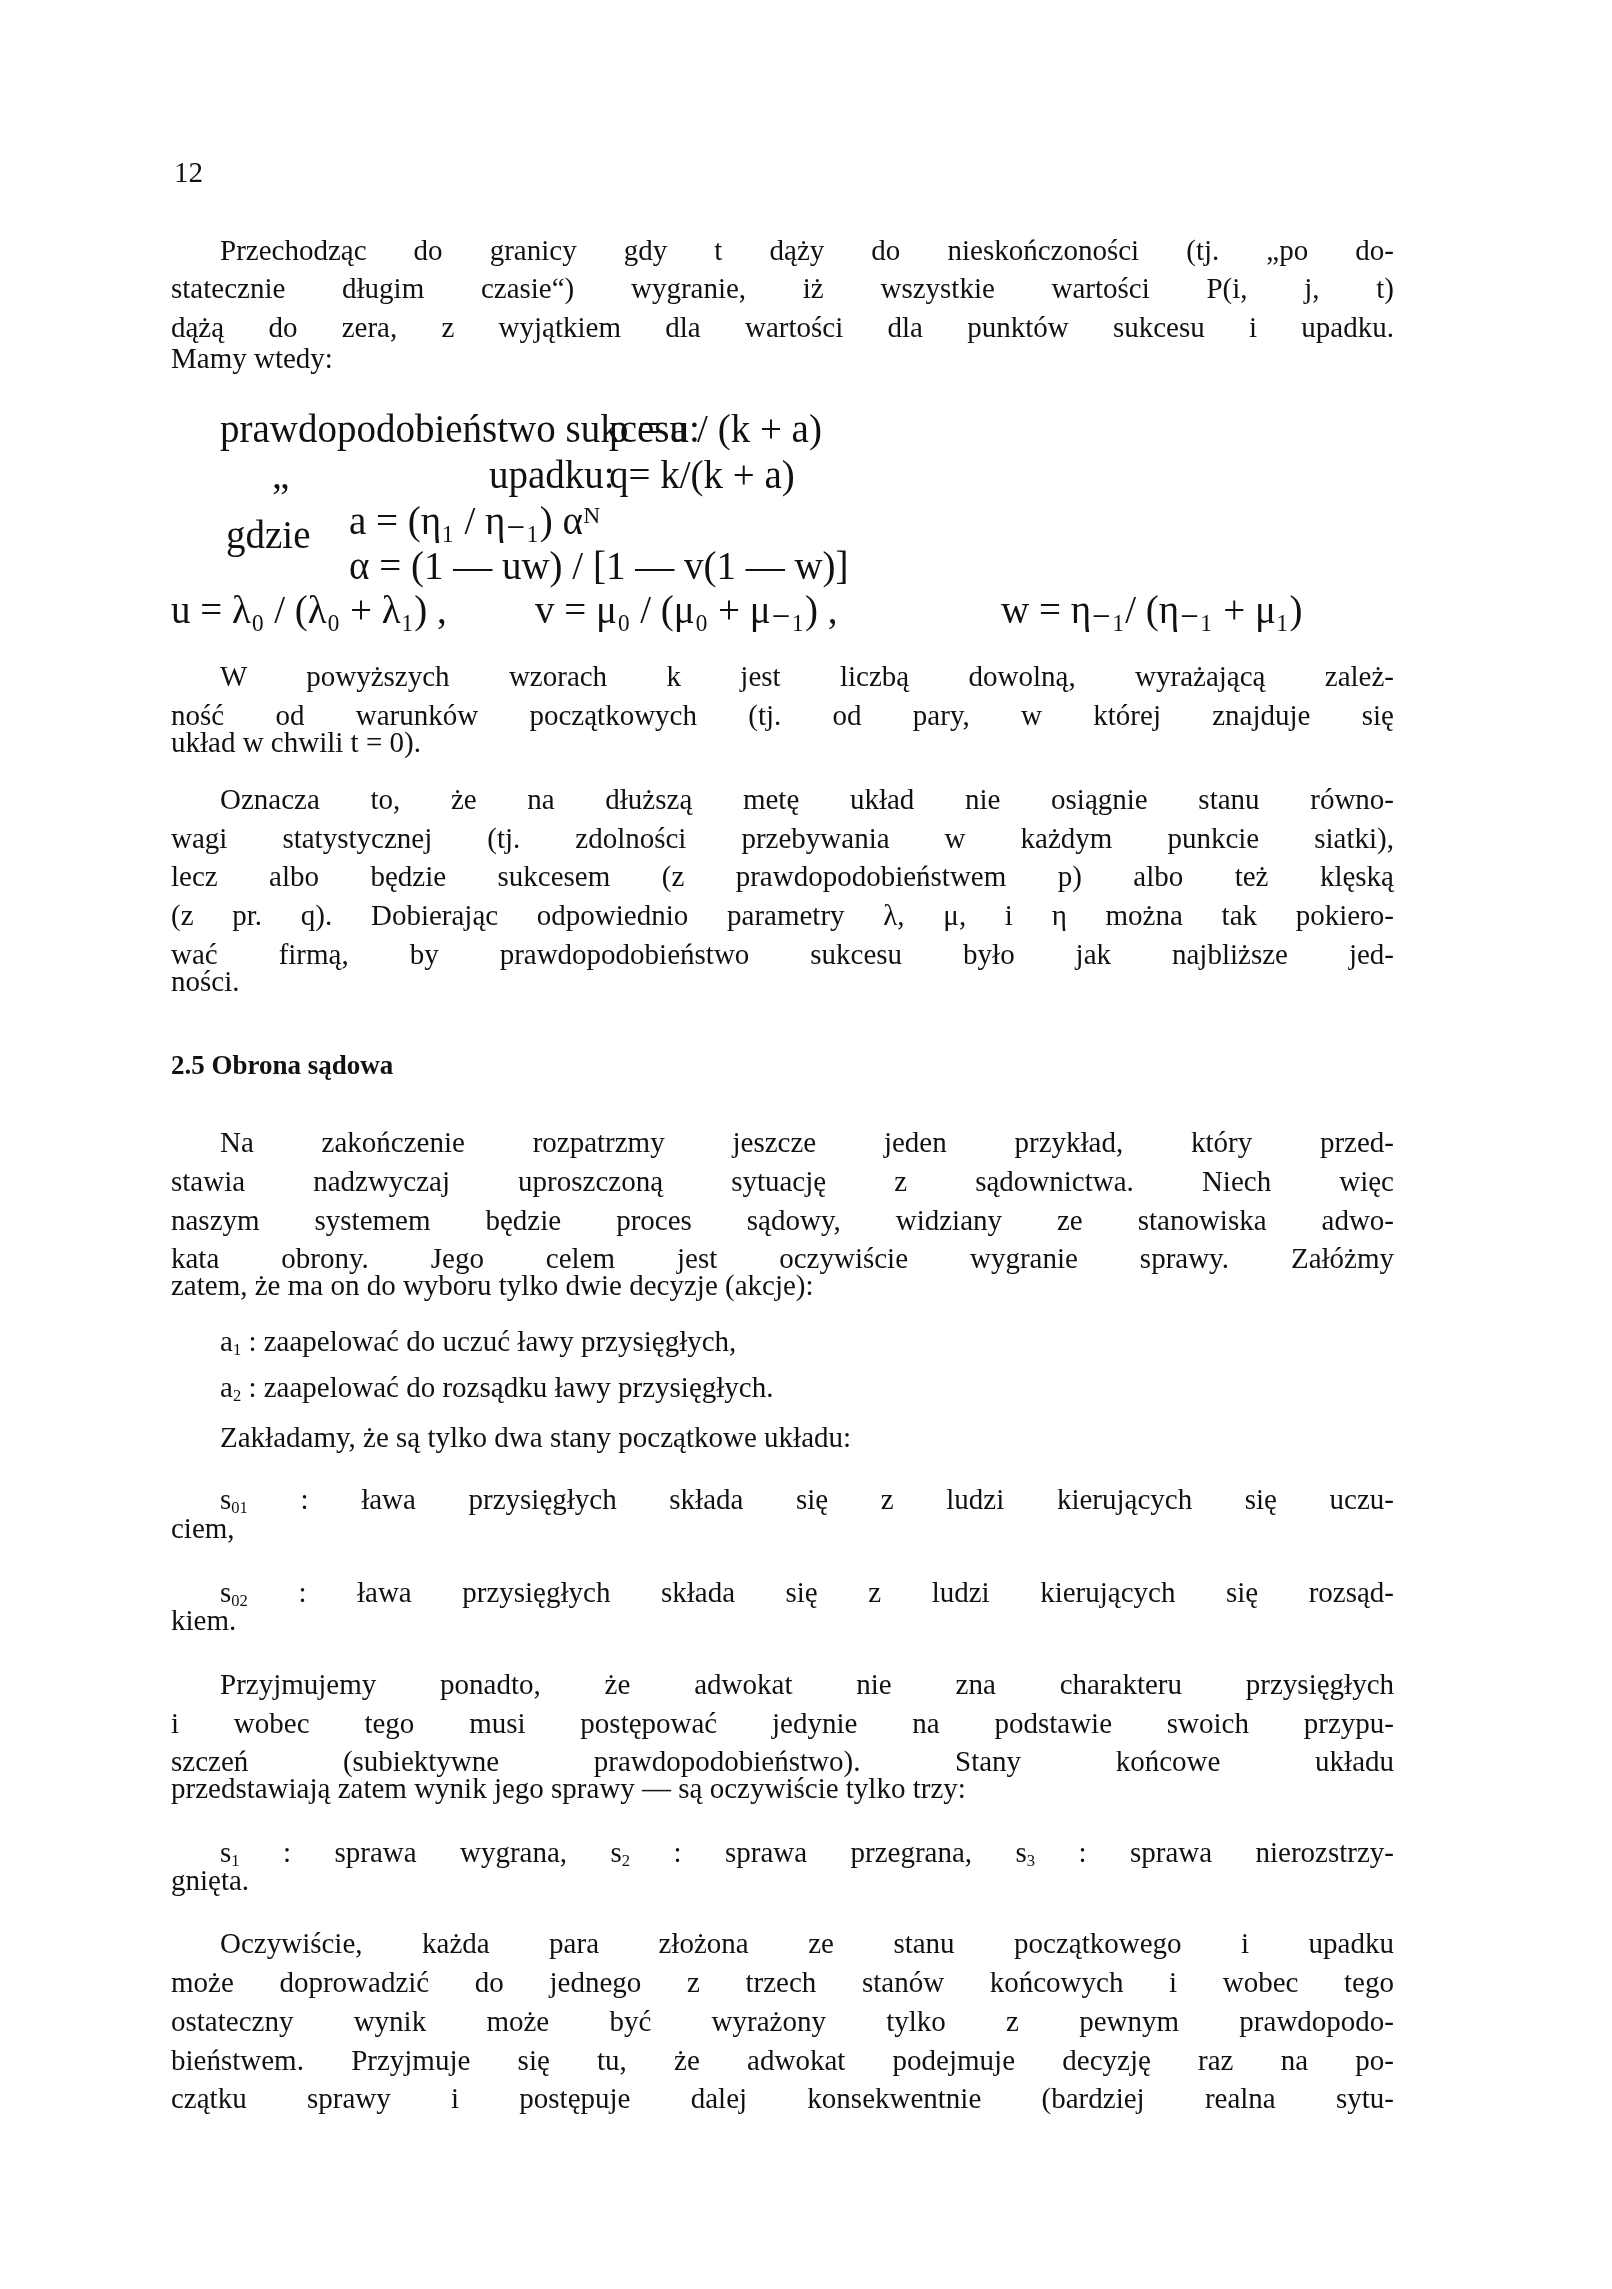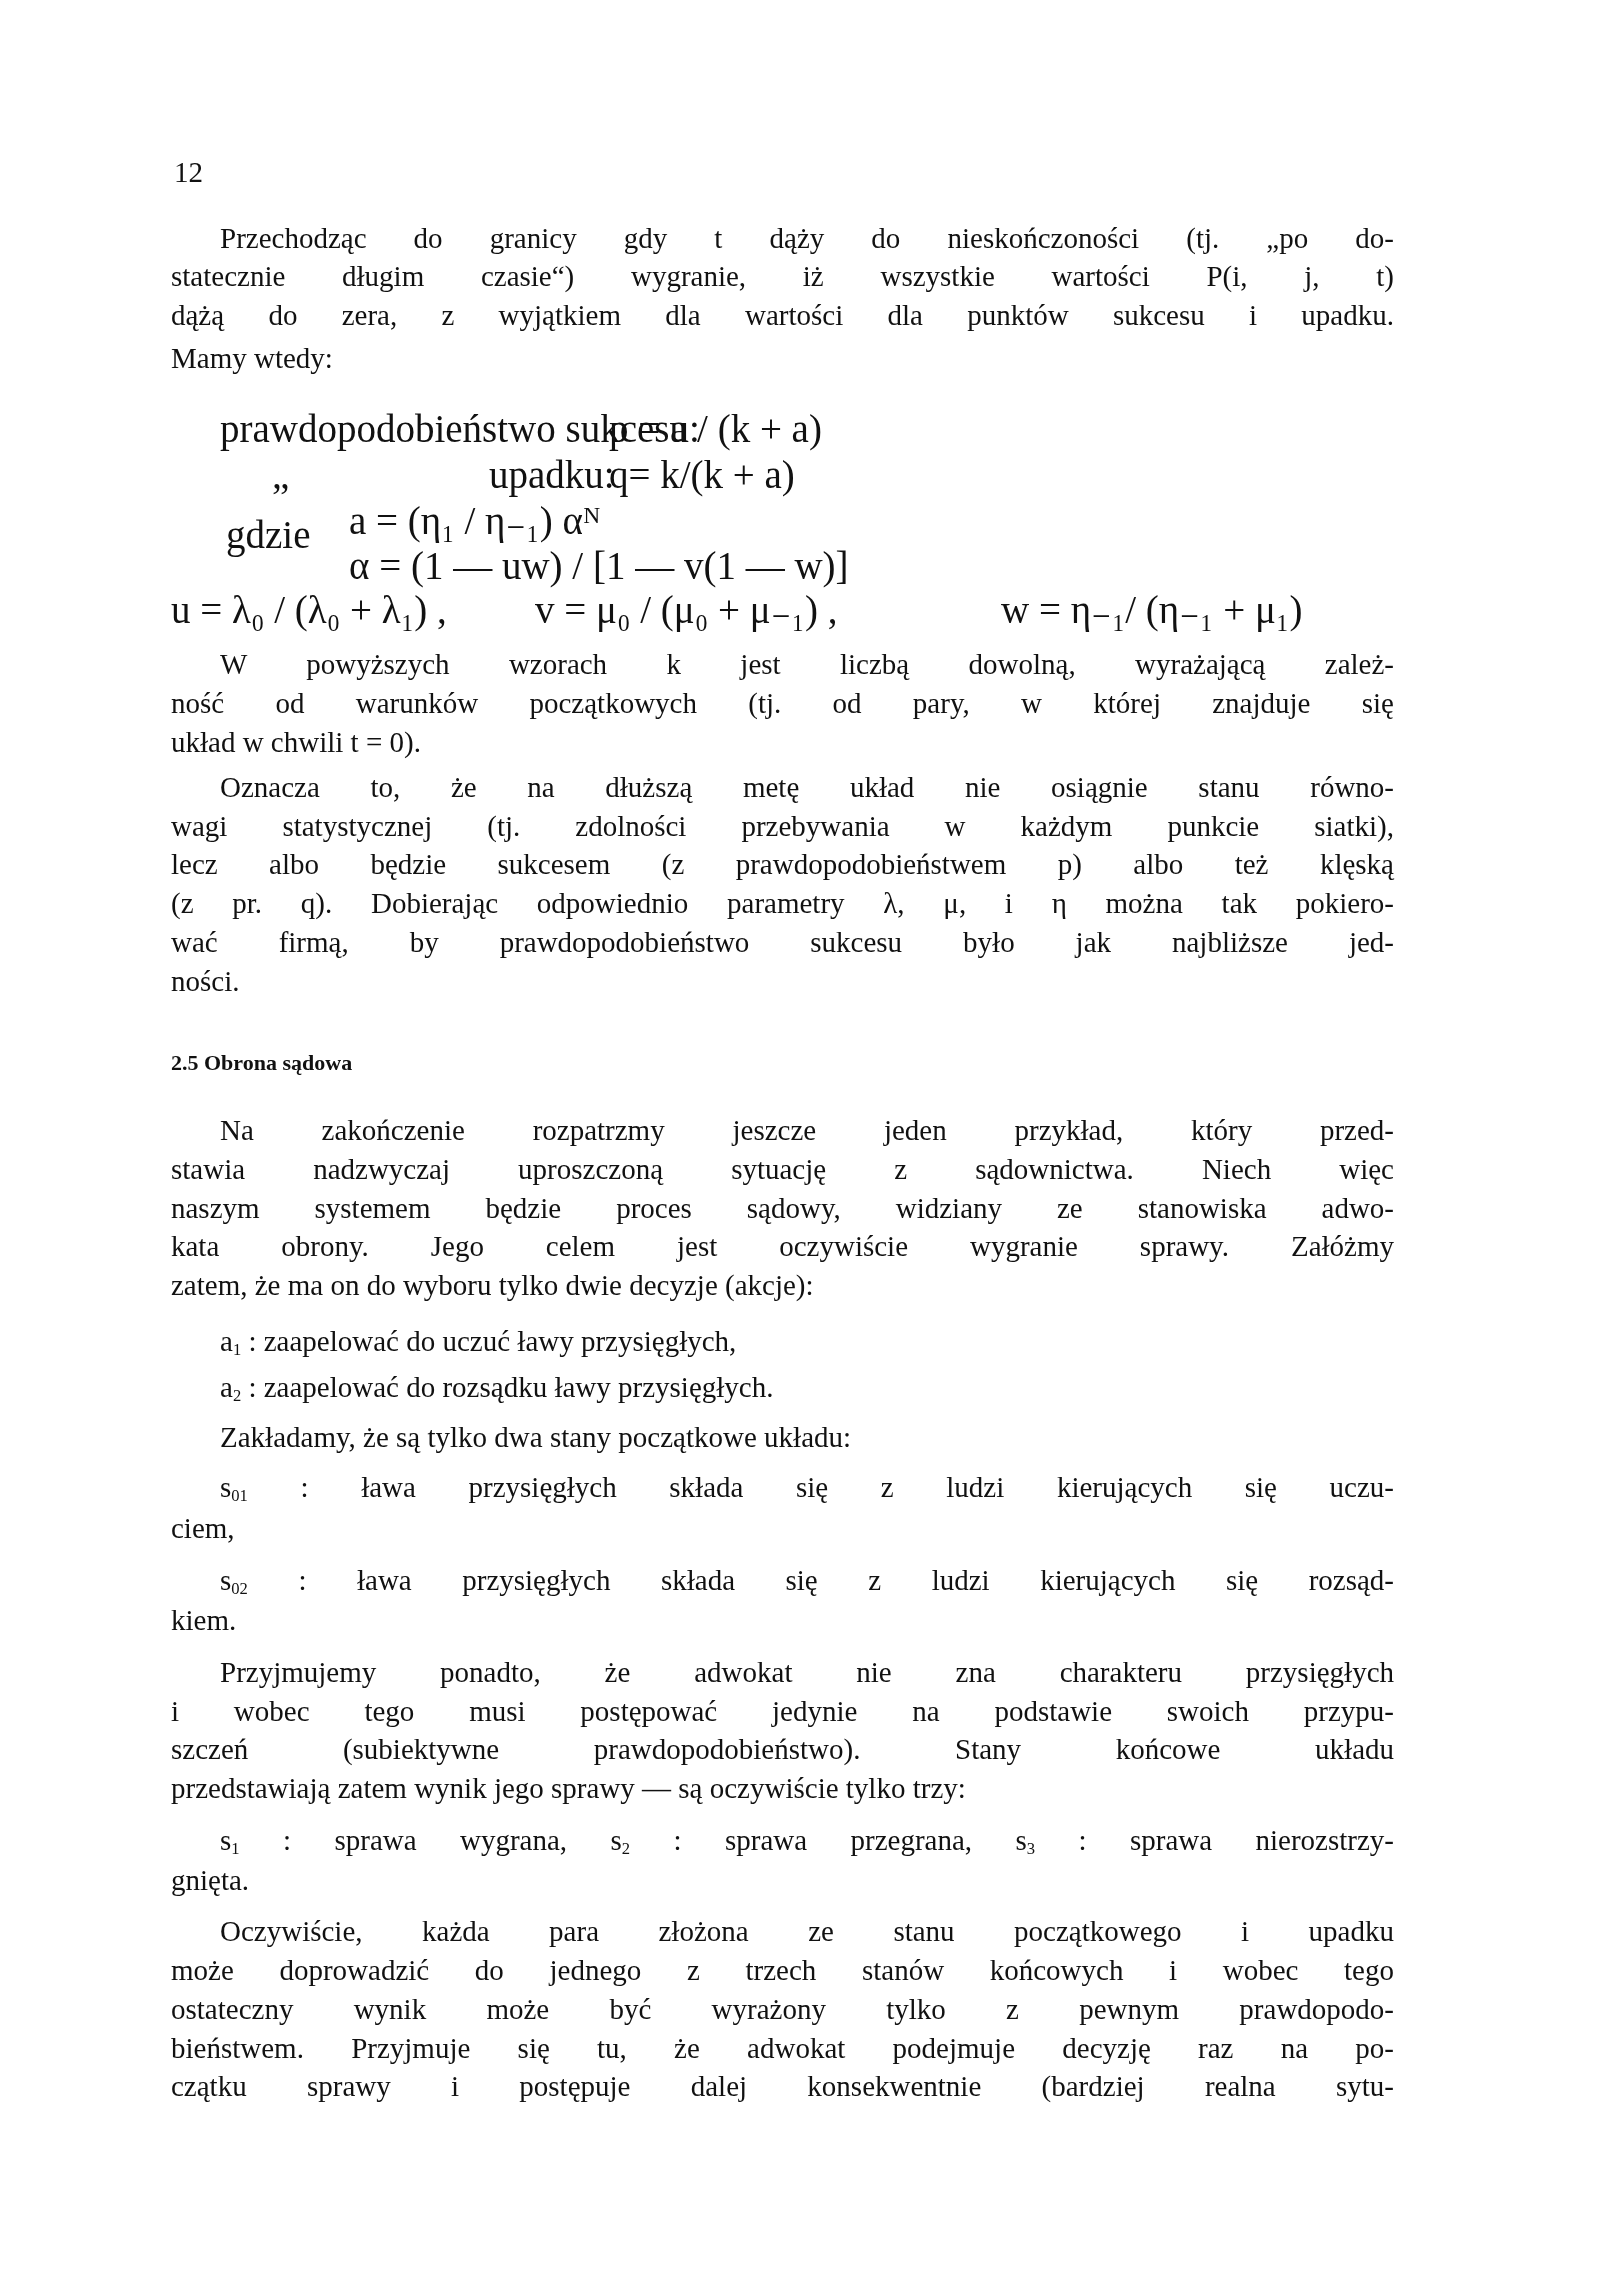--- a/index.html
+++ b/index.html
@@ -1,23 +1,23 @@
 <!DOCTYPE html>
 <html style="font-size:14.8px"><head>
 <meta charset="utf-8">
 <style>
   html, body { margin: 0; padding: 0; background: #ffffff; }
   body { width: 1612px; height: 2290px; position: relative; overflow: hidden;
          font-family: "Liberation Serif", "DejaVu Serif", serif; color: #111; }
   .pg { position: absolute; left: 174px; top: 156px; font-size: 29px; }
   .ln { position: absolute; left: 171px; width: 1223px; font-size: 29px; line-height: 37px;
         white-space: nowrap; }
-  .j { text-align: justify; text-align-last: justify; }
+  .j { text-align: justify; text-align-last: justify; margin-top: 12px; }
   .ind { left: 220px; width: 1174px; }
-  .h2 { position: absolute; left: 171px; font-size: 22px; font-weight: bold; }
+  .h2 { position: absolute; left: 171px; font-size: 27px; font-weight: bold; }
   .f { position: absolute; font-size: 39px; white-space: nowrap; }
   sub { font-size: 16.6px; vertical-align: -3.7px; }
 </style>
 </head>
 <body>
 
 <div class="pg">12</div>
 
 <div>
   <div class="ln j ind" style="top:220px">Przechodząc do granicy gdy t dąży do nieskończoności (tj. „po do-</div>

